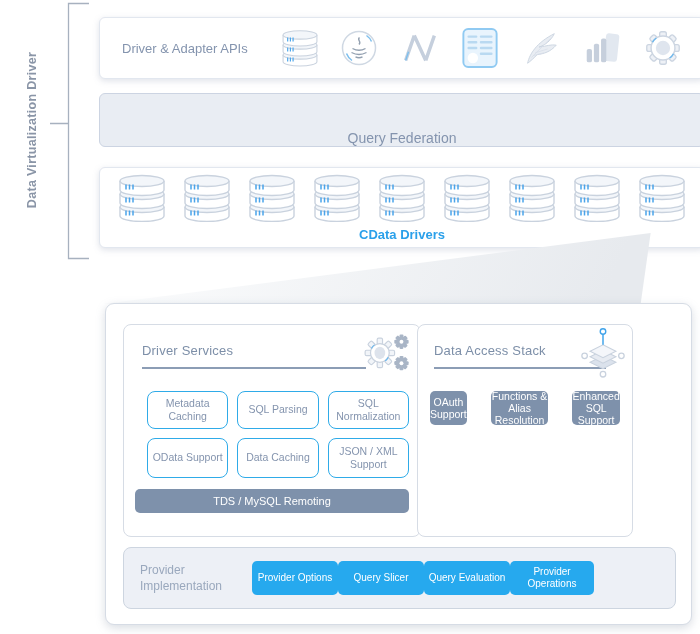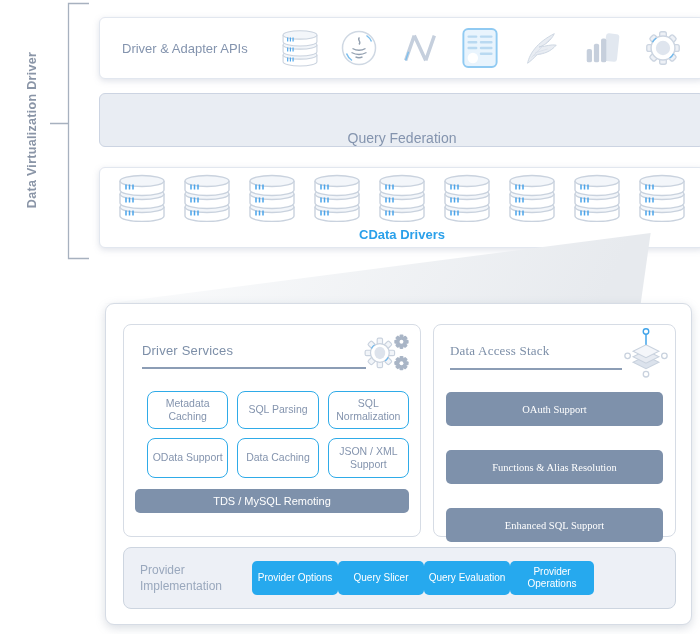--- a/index.html
+++ b/index.html
@@ -38,41 +38,41 @@
     -webkit-clip-path:polygon(98.5% 0,96.7% 100%,0 100%);
     clip-path:polygon(98.5% 0,96.7% 100%,0 100%);}
 
   
   .detail{position:absolute;left:105px;top:303px;width:587px;height:322px;
     box-sizing:border-box;background:#fff;border:1px solid #d6dce5;border-radius:9px;
     box-shadow:0 3px 10px rgba(120,132,155,.28);padding-left:48px;}
   .panel{position:absolute;top:20px;height:213px;box-sizing:border-box;background:#fff;
     border:1px solid #d6dce5;border-radius:8px;}
   .ds{left:17px;width:298px;}
-  .das{left:327px;width:243px;font-family:Liberation Serif, serif;}
+  .das{left:311px;width:216px;}
   .ph{position:relative;padding:16px 14px 0 18px;}
   .das .ph{padding-left:16px;}
   .ptitle{display:inline-block;font-size:13px;color:#7d8fa8;padding-bottom:9px;
     border-bottom:2px solid #8c9db5;letter-spacing:.2px;}
   .t-ds{width:224px;}
   .t-das{width:172px;}
   .gears{position:absolute;top:6px;right:8px;width:50px;height:42px;}
   .stackic{position:absolute;top:2px;right:6px;width:46px;height:54px;}
 
   .grid{margin:22px 11px 0 23px;display:grid;grid-template-columns:repeat(3,1fr);
     gap:9px;}
   .cell{box-sizing:border-box;border:1px solid #2fabe8;border-radius:8px;min-height:38px;
     display:flex;align-items:center;justify-content:center;text-align:center;
     font-size:10.5px;color:#8494ae;line-height:1.25;padding:3px 4px;background:#fff;}
   .cell.r2{min-height:40px;}
 
   .slate{background:#7e91ab;border-radius:5px;color:#fff;display:flex;align-items:center;
     justify-content:center;text-align:center;}
   .tds{margin:11px 11px 0 11px;height:24px;font-size:11px;}
-  .das-col{margin:22px 12px 0 12px;display:flex;flex-direction:column;gap:24px;}
+  .das-col{margin:22px 12px 0 12px;display:flex;flex-direction:row;gap:24px;}
   .das-col .slate{height:34px;font-size:10.5px;}
 
   .pbar{position:absolute;left:17px;top:243px;width:553px;height:62px;box-sizing:border-box;
     background:#edf0f6;border:1px solid #cdd5e0;border-radius:8px;display:flex;
     align-items:center;padding:0 14px 0 16px;}
   .plabel{width:112px;font-size:12px;color:#9aa8bd;line-height:1.35;}
   .pbtns{margin-left:0;width:368px;display:flex;gap:0;}
   .pbtn{box-sizing:border-box;width:86px;height:34px;background:#26a9ee;border-radius:5px;
     color:#fff;font-size:10px;display:flex;align-items:center;justify-content:center;
     text-align:center;line-height:1.25;padding:0 3px;}

